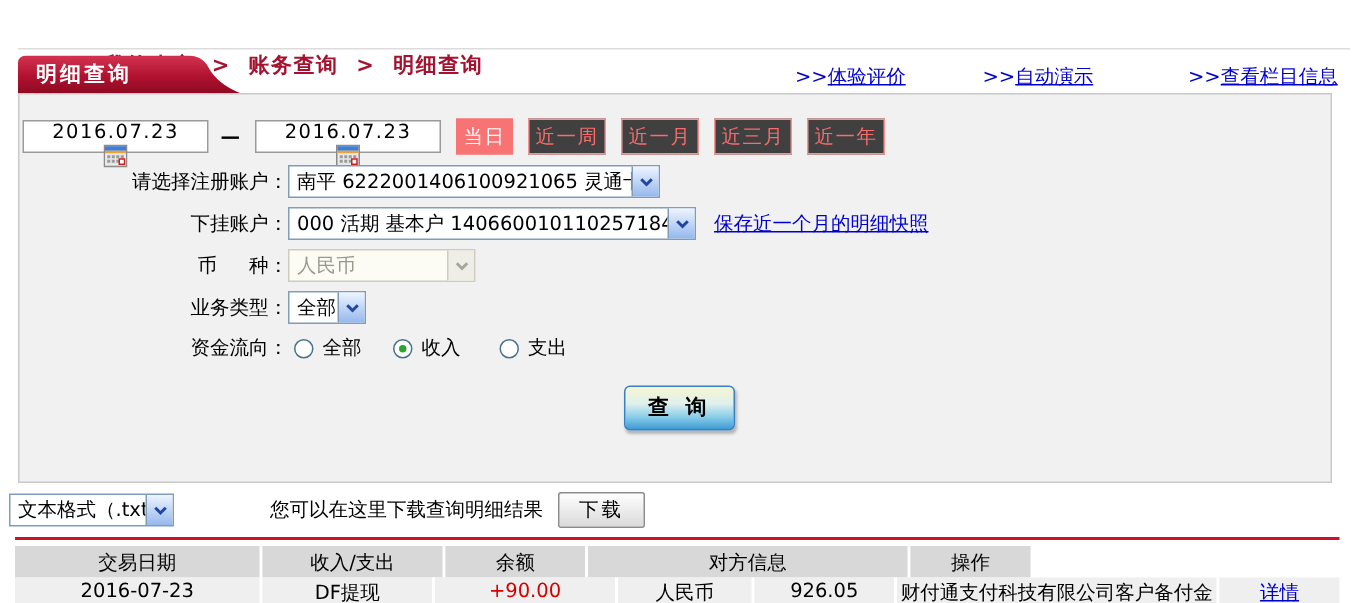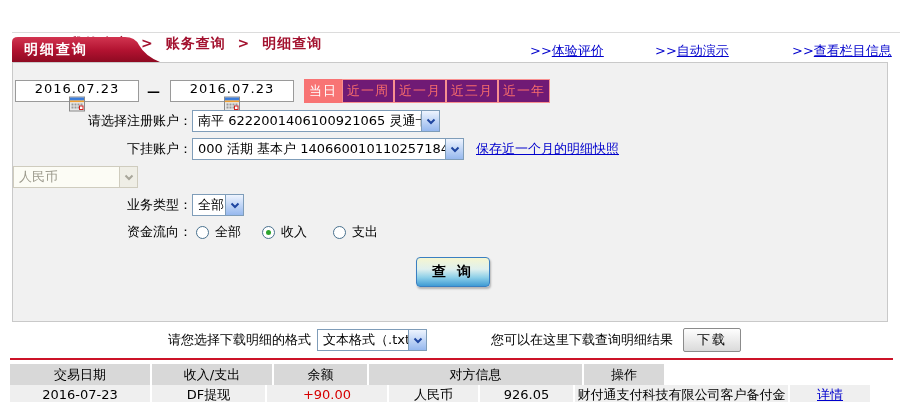--- a/index.html
+++ b/index.html
@@ -27,21 +27,21 @@
 
   
   .dinput{margin-left:2px;width:118px;height:20px;background:#fff;border:1px solid #9a9a9a;display:flex;align-items:center;padding:0 2px;cursor:text;flex-direction:column;}
   .dinput .dval{flex:1;text-align:center;letter-spacing:1px;font-size:13px;}
   .ddash{margin:0 8px;font-weight:bold;}
   .cal{width:16px;height:15px;flex:0 0 16px;cursor:pointer;}
 
   
   .qbtn{height:24px;display:flex;align-items:center;padding:0 4px;cursor:pointer;box-sizing:border-box;letter-spacing:1px;}
   .qbtn.active{background:#f87474;border:1px solid #f87474;color:#fff;margin-left:10px;}
-  .qbtn.outline{background:#701a75;border:1px solid #f89090;color:#f76c6c;}
+  .qbtn.outline{background:#404040;border:1px solid #f89090;color:#f76c6c;margin-left:10px;}
 
   
   .sel{height:22px;background:#fff;border:1px solid #7f9db9;display:flex;align-items:center;box-sizing:border-box;cursor:pointer;}
   .sel-text{flex:1;padding:0 5px;white-space:nowrap;overflow:hidden;font-size:13px;}
   .sel-arrow{width:17px;align-self:stretch;border-left:1px solid #7f9db9;background:linear-gradient(#eef4fe,#c6d9f7 45%,#96b8ee);display:flex;align-items:center;justify-content:center;flex:0 0 17px;}
   .sel.disabled{border-color:#cfccbe;background:#fcfcf5;color:#9b998c;cursor:default;}
   .sel.disabled .sel-arrow{border-left-color:#cfccbe;background:#efeee6;}
   .w-reg{width:248px;} .w-sub{width:272px;} .w-cur{width:125px;} .w-biz{width:52px;} .w-dl{width:110px;}
 
   .save-link{margin-left:12px;color:#0000cc;text-decoration:underline;cursor:pointer;}
@@ -66,21 +66,21 @@
   .dl-btn{margin-left:10px;width:56px;height:22px;background:linear-gradient(#fefefe,#dadada);border:1px solid #8b8b8b;border-radius:2px;display:flex;align-items:center;justify-content:center;cursor:pointer;letter-spacing:2px;}
 
   
   .tline{position:absolute;top:358px;left:10px;width:883px;height:2px;background:#cc1328;}
   .rtable{position:absolute;top:364px;left:10px;width:883px;font-size:13px;}
   .trow{display:flex;}
   .cell{display:flex;align-items:center;justify-content:center;border-right:2px solid #fff;box-sizing:border-box;overflow:hidden;white-space:nowrap;}
   .cell:last-child{border-right:none;}
   .thead .cell{background:#d8d8d8;height:21px;}
   .tbody .cell{background:#efefef;height:19px;}
-  .c0{width:142px;} .c1{width:115px;} .c2{width:122px;} .c3{width:91px;} .c4{width:95px;} .c5{width:215px;} .c6{width:80px;}
+  .c0{width:165px;} .c1{width:115px;} .c2{width:122px;} .c3{width:91px;} .c4{width:95px;} .c5{width:215px;} .c6{width:80px;}
   .amt{color:#d60000;}
   .detail-link{color:#0000cc;text-decoration:underline;cursor:pointer;}
 </style>
 </head>
 <body>
 
 <div class="page">
 
   <div class="breadcrumb">
     <span>&gt; &gt;</span>
@@ -177,20 +177,21 @@
         <span class="sel-arrow">
           <svg width="10" height="7" viewBox="0 0 10 7">
               <path d="M1.5 1.5 L5 5 L8.5 1.5" fill="none" stroke="#1f46a0" stroke-width="2"></path>
             </svg>
         </span>
       </span>
       <a class="save-link">保存近一个月的明细快照</a>
     </div>
 
     <div class="frow r4">
+      <span class="flabel">币　&nbsp;&nbsp;种：</span>
       <span class="sel disabled w-cur">
         <span class="sel-text">人民币</span>
         <span class="sel-arrow">
           <svg width="10" height="7" viewBox="0 0 10 7">
               <path d="M1.5 1.5 L5 5 L8.5 1.5" fill="none" stroke="#a8a69a" stroke-width="2"></path>
             </svg>
         </span>
       </span>
     </div>
 
@@ -219,21 +220,20 @@
       <span class="radio-item ri-2">
         <span class="radio"></span>
         <span>支出</span>
       </span>
     </div>
 
     <div class="query-btn">查 询</div>
   </div>
 
   <div class="dl-row">
-    <span class="dl-label">请您选择下载明细的格式</span>
     <span class="sel w-dl dl-sel">
       <span class="sel-text">文本格式（.txt）</span>
       <span class="sel-arrow">
         <svg width="10" height="7" viewBox="0 0 10 7">
             <path d="M1.5 1.5 L5 5 L8.5 1.5" fill="none" stroke="#1f46a0" stroke-width="2"></path>
           </svg>
       </span>
     </span>
     <span class="dl-hint">您可以在这里下载查询明细结果</span>
     <span class="dl-btn">下载</span>

